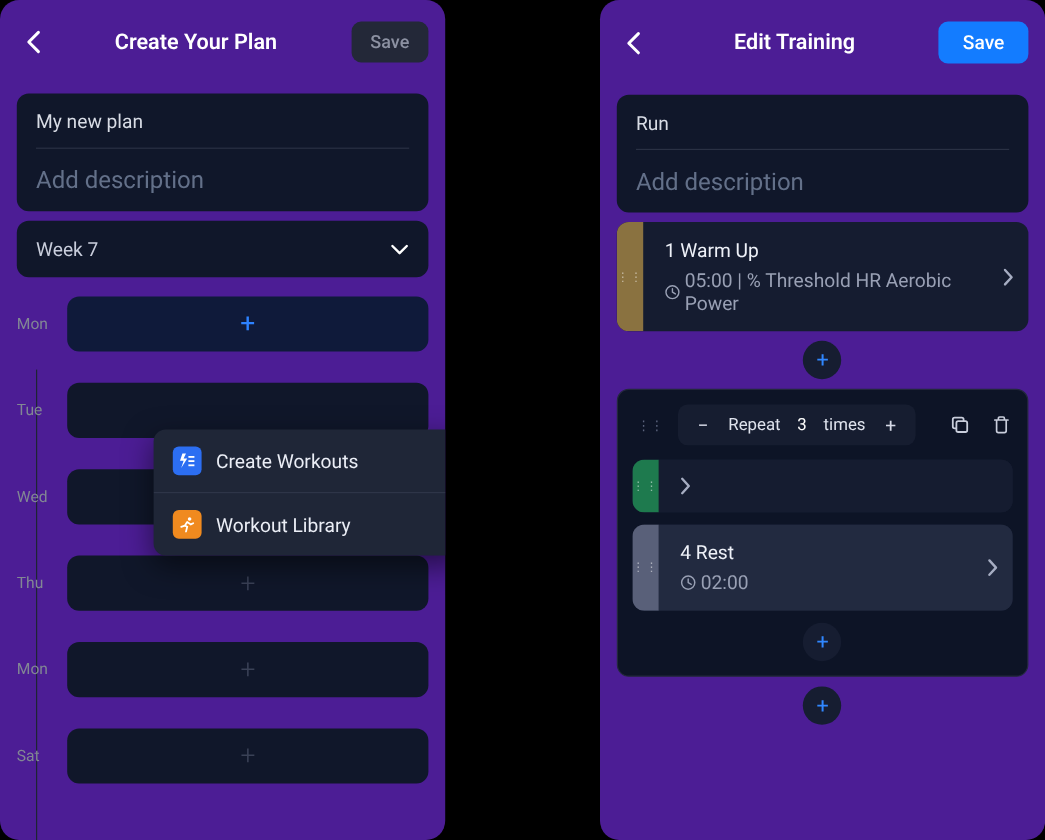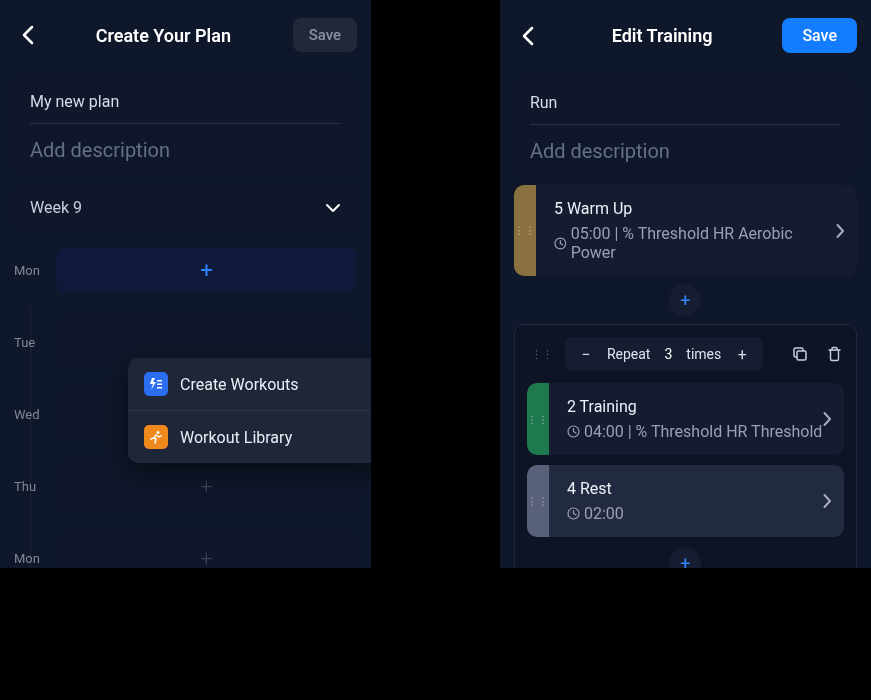--- a/index.html
+++ b/index.html
@@ -1,17 +1,17 @@
 <!DOCTYPE html>
 <html><head>
   <meta charset="utf-8">
   <style>
     * { margin: 0; padding: 0; box-sizing: border-box; font-family: -apple-system, BlinkMacSystemFont, "Segoe UI", Roboto, sans-serif; }
     body { background: #000; width: 871px; height: 700px; display: flex; overflow: hidden; }
-    .screen { width: 402px; height: 568px; background: #0f172a; position: relative; overflow: hidden; }
+    .screen { width: 402px; height: 700px; background: #4c1d95; position: relative; overflow: hidden; border-radius: 16px; }
     .screen-left { margin-right: 67px; }
     .gap { width: 67px; background: #000; }
     
     .header { display: flex; align-items: center; padding: 18px 14px 18px 14px; }
     .back-btn { width: 28px; height: 28px; display: flex; align-items: center; justify-content: center; cursor: pointer; }
     .header-title { flex: 1; text-align: center; font-size: 18px; font-weight: 600; color: #fff; }
     .save-btn-left { background: #232838; color: #8c91a2; border: none; border-radius: 8px; padding: 8px 16px; font-size: 15px; font-weight: 500; margin-left: 8px; }
     .save-btn-right { background: #137cff; color: #fff; border: none; border-radius: 8px; padding: 8px 20px; font-size: 16px; font-weight: 500; }
     
     .card { background: #10172a; border-radius: 10px; margin: 8px 14px; padding: 14px 16px; }
@@ -81,21 +81,21 @@
     <div class="header-title">Create Your Plan</div>
     <button class="save-btn-left">Save</button>
   </div>
 
   <div class="card">
     <input class="input-title" value="My new plan" style="">
     <input class="input-desc" placeholder="Add description" style="">
   </div>
 
   <div class="card week-select">
-    <span class="week-label">Week 9</span>
+    <span class="week-label">Week 7</span>
     <svg width="16" height="10" viewBox="0 0 16 10" fill="none">
         <path d="M2 2 L8 8 L14 2" stroke="#fff" stroke-width="2" stroke-linecap="round" stroke-linejoin="round"></path>
       </svg>
   </div>
 
   <div class="timeline"></div>
 
   <div class="days-wrap">
     <div class="day-row">
       <div class="day-label">Mon</div>
@@ -172,21 +172,21 @@
     <input class="input-title" value="Run" style="">
     <input class="input-desc" placeholder="Add description" style="">
   </div>
 
   <div class="interval-card">
     <div class="interval-handle">
       <span class="drag-dots">⋮⋮</span>
     </div>
     <div class="interval-body">
       <div class="interval-info">
-        <div class="interval-title">5 Warm Up</div>
+        <div class="interval-title">1 Warm Up</div>
         <div class="interval-meta">
           <svg class="clock-icon" width="13" height="13" viewBox="0 0 13 13">
               <circle cx="6.5" cy="6.5" r="5.5" stroke="#99a0b4" stroke-width="1.2" fill="none"></circle>
               <path d="M6.5 3.5 V6.5 L9 8" stroke="#99a0b4" stroke-width="1.2" fill="none" stroke-linecap="round"></path>
             </svg>
           <span>05:00 | % Threshold HR Aerobic Power</span>
         </div>
       </div>
       <svg width="9" height="16" viewBox="0 0 9 16">
           <path d="M1.5 2 L7 8 L1.5 14" stroke="#a6adc2" stroke-width="2" fill="none" stroke-linecap="round" stroke-linejoin="round"></path>
@@ -223,30 +223,20 @@
             </svg>
         </div>
       </div>
     </div>
 
     <div class="interval-card nested">
       <div class="interval-handle green">
         <span class="drag-dots">⋮⋮</span>
       </div>
       <div class="interval-body">
-        <div class="interval-info">
-          <div class="interval-title">2 Training</div>
-          <div class="interval-meta">
-            <svg class="clock-icon" width="13" height="13" viewBox="0 0 13 13">
-                <circle cx="6.5" cy="6.5" r="5.5" stroke="#99a0b4" stroke-width="1.2" fill="none"></circle>
-                <path d="M6.5 3.5 V6.5 L9 8" stroke="#99a0b4" stroke-width="1.2" fill="none" stroke-linecap="round"></path>
-              </svg>
-            <span>04:00 | % Threshold HR Threshold</span>
-          </div>
-        </div>
         <svg width="9" height="16" viewBox="0 0 9 16">
             <path d="M1.5 2 L7 8 L1.5 14" stroke="#a6adc2" stroke-width="2" fill="none" stroke-linecap="round" stroke-linejoin="round"></path>
           </svg>
       </div>
     </div>
 
     <div class="interval-card nested dim">
       <div class="interval-handle gray">
         <span class="drag-dots">⋮⋮</span>
       </div>

